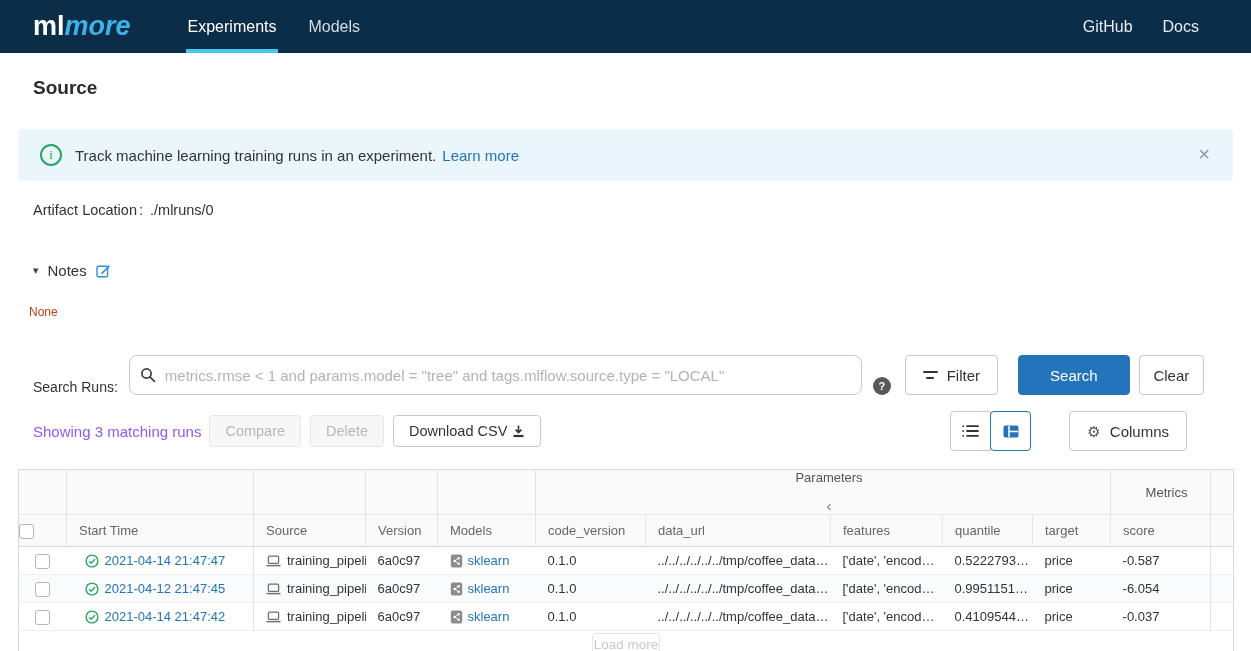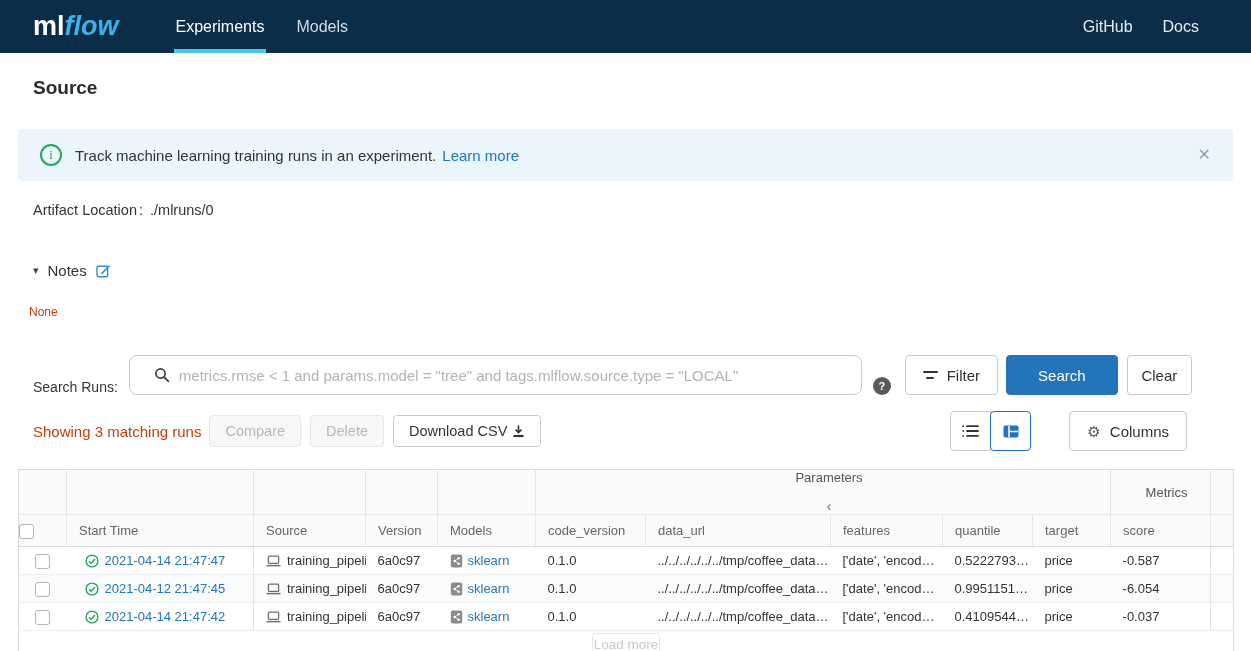--- a/index.html
+++ b/index.html
@@ -34,36 +34,36 @@
 
   .notes-row { margin: 44px 33px 0; display: flex; align-items: center; gap: 9px; }
   .caret { font-size: 11px; color: #444; cursor: pointer; }
   .notes-title { font-size: 15px; color: #333; }
   .edit-icon { display: flex; cursor: pointer; }
   .notes-none { margin: 26px 29px 0; font-size: 12px; color: #c2410c; }
 
   
   .search-row { margin: 36px 33px 0; display: flex; align-items: flex-end; }
   .search-label { font-size: 14px; color: #333; margin-right: 11px; white-space: nowrap; }
-  .search-box { width: 733px; height: 40px; border: 1px solid #c9c9c9; border-radius: 8px; display: flex; align-items: center; padding: 0 24px; background: #fff; }
+  .search-box { width: 733px; height: 40px; border: 1px solid #c9c9c9; border-radius: 8px; display: flex; align-items: center; padding: 0 10px; background: #fff; }
   .search-glyph { display: flex; margin-right: 9px; }
   .search-input { border: none; outline: none; flex: 1; font-size: 15px; color: #333; font-family: inherit; background: transparent; }
   .search-input::placeholder { color: #b3b3b3; }
   .help-icon { width: 18px; height: 18px; min-width: 18px; border-radius: 50%; background: #595959; color: #fff; font-size: 11px; font-weight: bold; display: flex; align-items: center; justify-content: center; margin-left: 11px; cursor: pointer; }
   .btn { height: 40px; border: 1px solid #c9c9c9; border-radius: 4px; background: #fff; color: #333; font-size: 15px; display: inline-flex; align-items: center; justify-content: center; gap: 9px; cursor: pointer; font-family: inherit; }
   .btn-filter { margin-left: 14px; width: 93px; }
   .filter-glyph { display: inline-flex; flex-direction: column; gap: 4px; align-items: center; }
   .filter-glyph i { display: block; height: 2px; background: #333; border-radius: 1px; }
   .fl1 { width: 15px; } .fl2 { width: 8px; }
-  .btn-primary { background: #2374bb; border-color: #2374bb; color: #fff; width: 112px; margin-left: 8px; }
+  .btn-primary { background: #2374bb; border-color: #2374bb; color: #fff; width: 112px; margin-left: 20px; }
   .btn-clear { margin-left: 9px; width: 65px; }
 
   
   .runs-bar { margin: 16px 64px 0 33px; display: flex; align-items: center; }
-  .showing { font-size: 15px; color: #c2410c; }
+  .showing { font-size: 15px; color: #8b5cf6; }
   .btn-sm { height: 32px; font-size: 14.5px; padding: 0 15px; }
   .btn-disabled { background: #f7f7f7; border-color: #e6e6e6; color: #b8b8b8; cursor: not-allowed; }
   .btn-compare { margin-left: 8px; }
   .btn-delete { margin-left: 9px; }
   .btn-download { margin-left: 9px; gap: 5px; }
   .runs-right { margin-left: auto; display: flex; align-items: center; }
   .toggle-btn { width: 41px; height: 40px; background: #fff; border: 1px solid #c9c9c9; display: inline-flex; align-items: center; justify-content: center; cursor: pointer; }
   .toggle-list { border-radius: 4px 0 0 4px; }
   .toggle-grid { border-radius: 4px; border: 1px solid #2374bb; margin-left: -1px; z-index: 1; }
   .btn-columns { margin-left: 38px; padding: 0 17px; gap: 9px; }
@@ -92,21 +92,21 @@
   tr.loadmore-row td { height: 27px; text-align: center; background: #fff; }
   .btn-loadmore { border: 1px solid #e6e6e6; background: #fff; color: #c9c9c9; border-radius: 4px; font-size: 13.5px; padding: 3px 1px; cursor: default; font-family: inherit; }
   .icon-wrap { display: inline-flex; align-items: center; }
 </style>
 </head>
 <body>
 
 <div class="navbar">
   <div class="nav-logo">
     <span class="ml">ml</span>
-      <span class="flow">flow</span>
+      <span class="flow">more</span>
   </div>
   <div class="nav-tabs">
     <div class="nav-tab active">Experiments</div>
     <div class="nav-tab">Models</div>
   </div>
   <div class="nav-right">
     <div class="nav-link">GitHub</div>
     <div class="nav-link">Docs</div>
   </div>
 </div>

